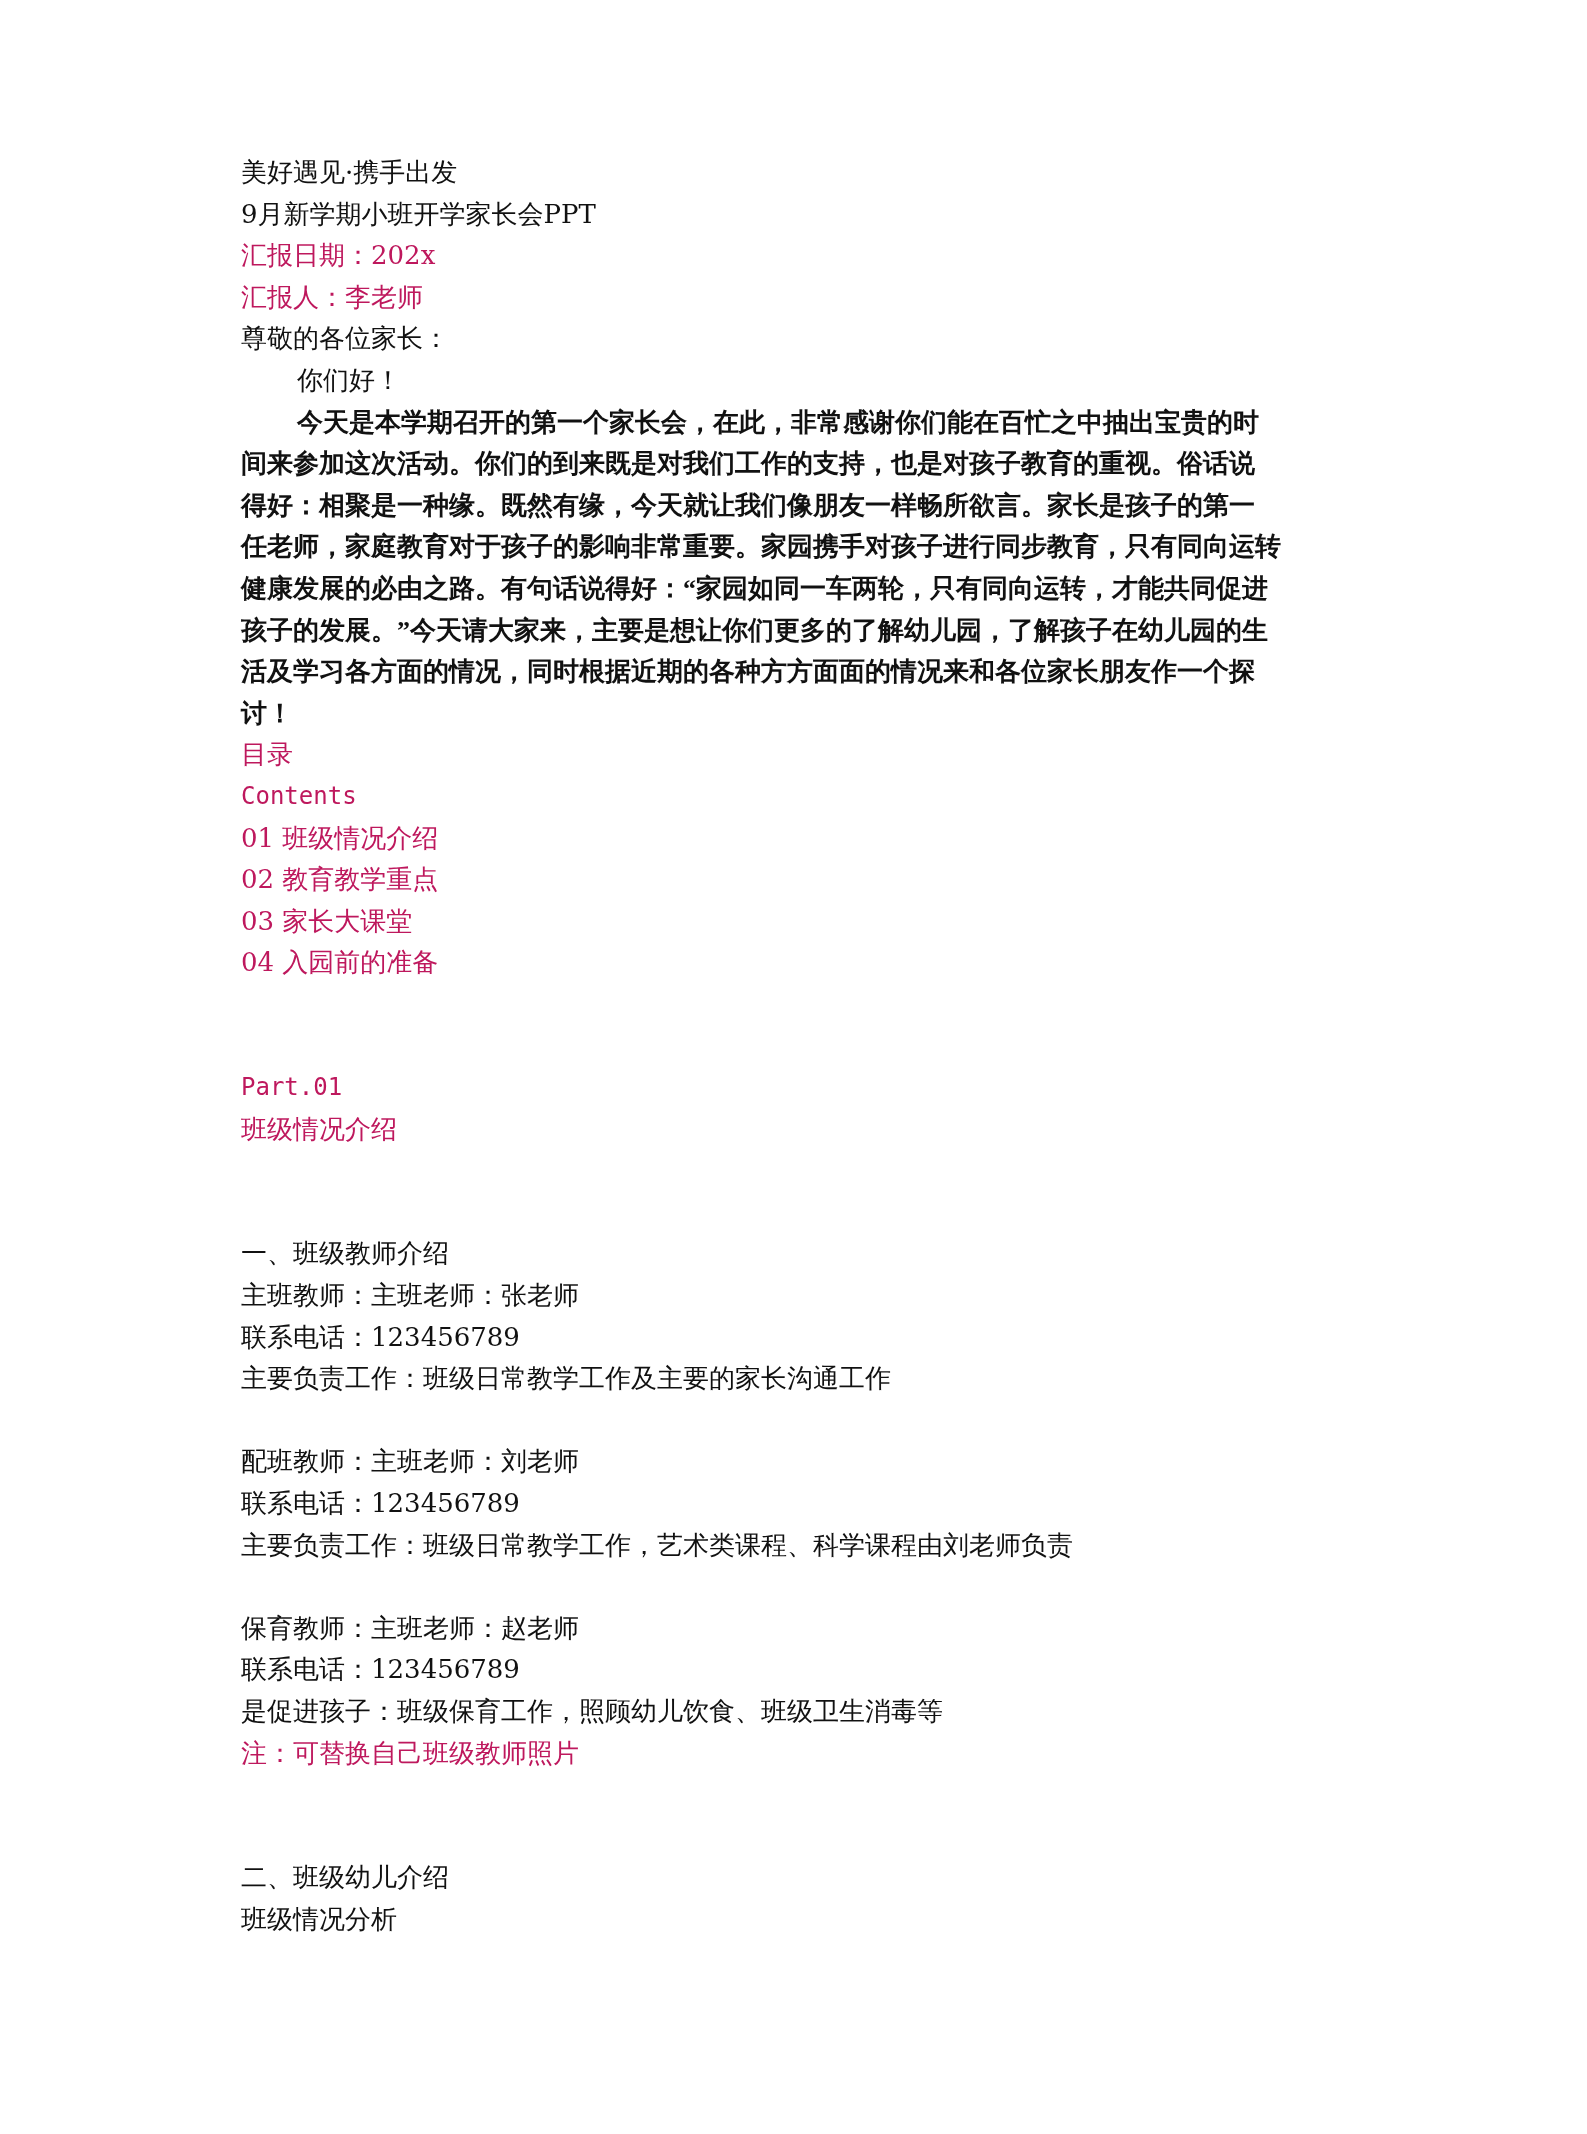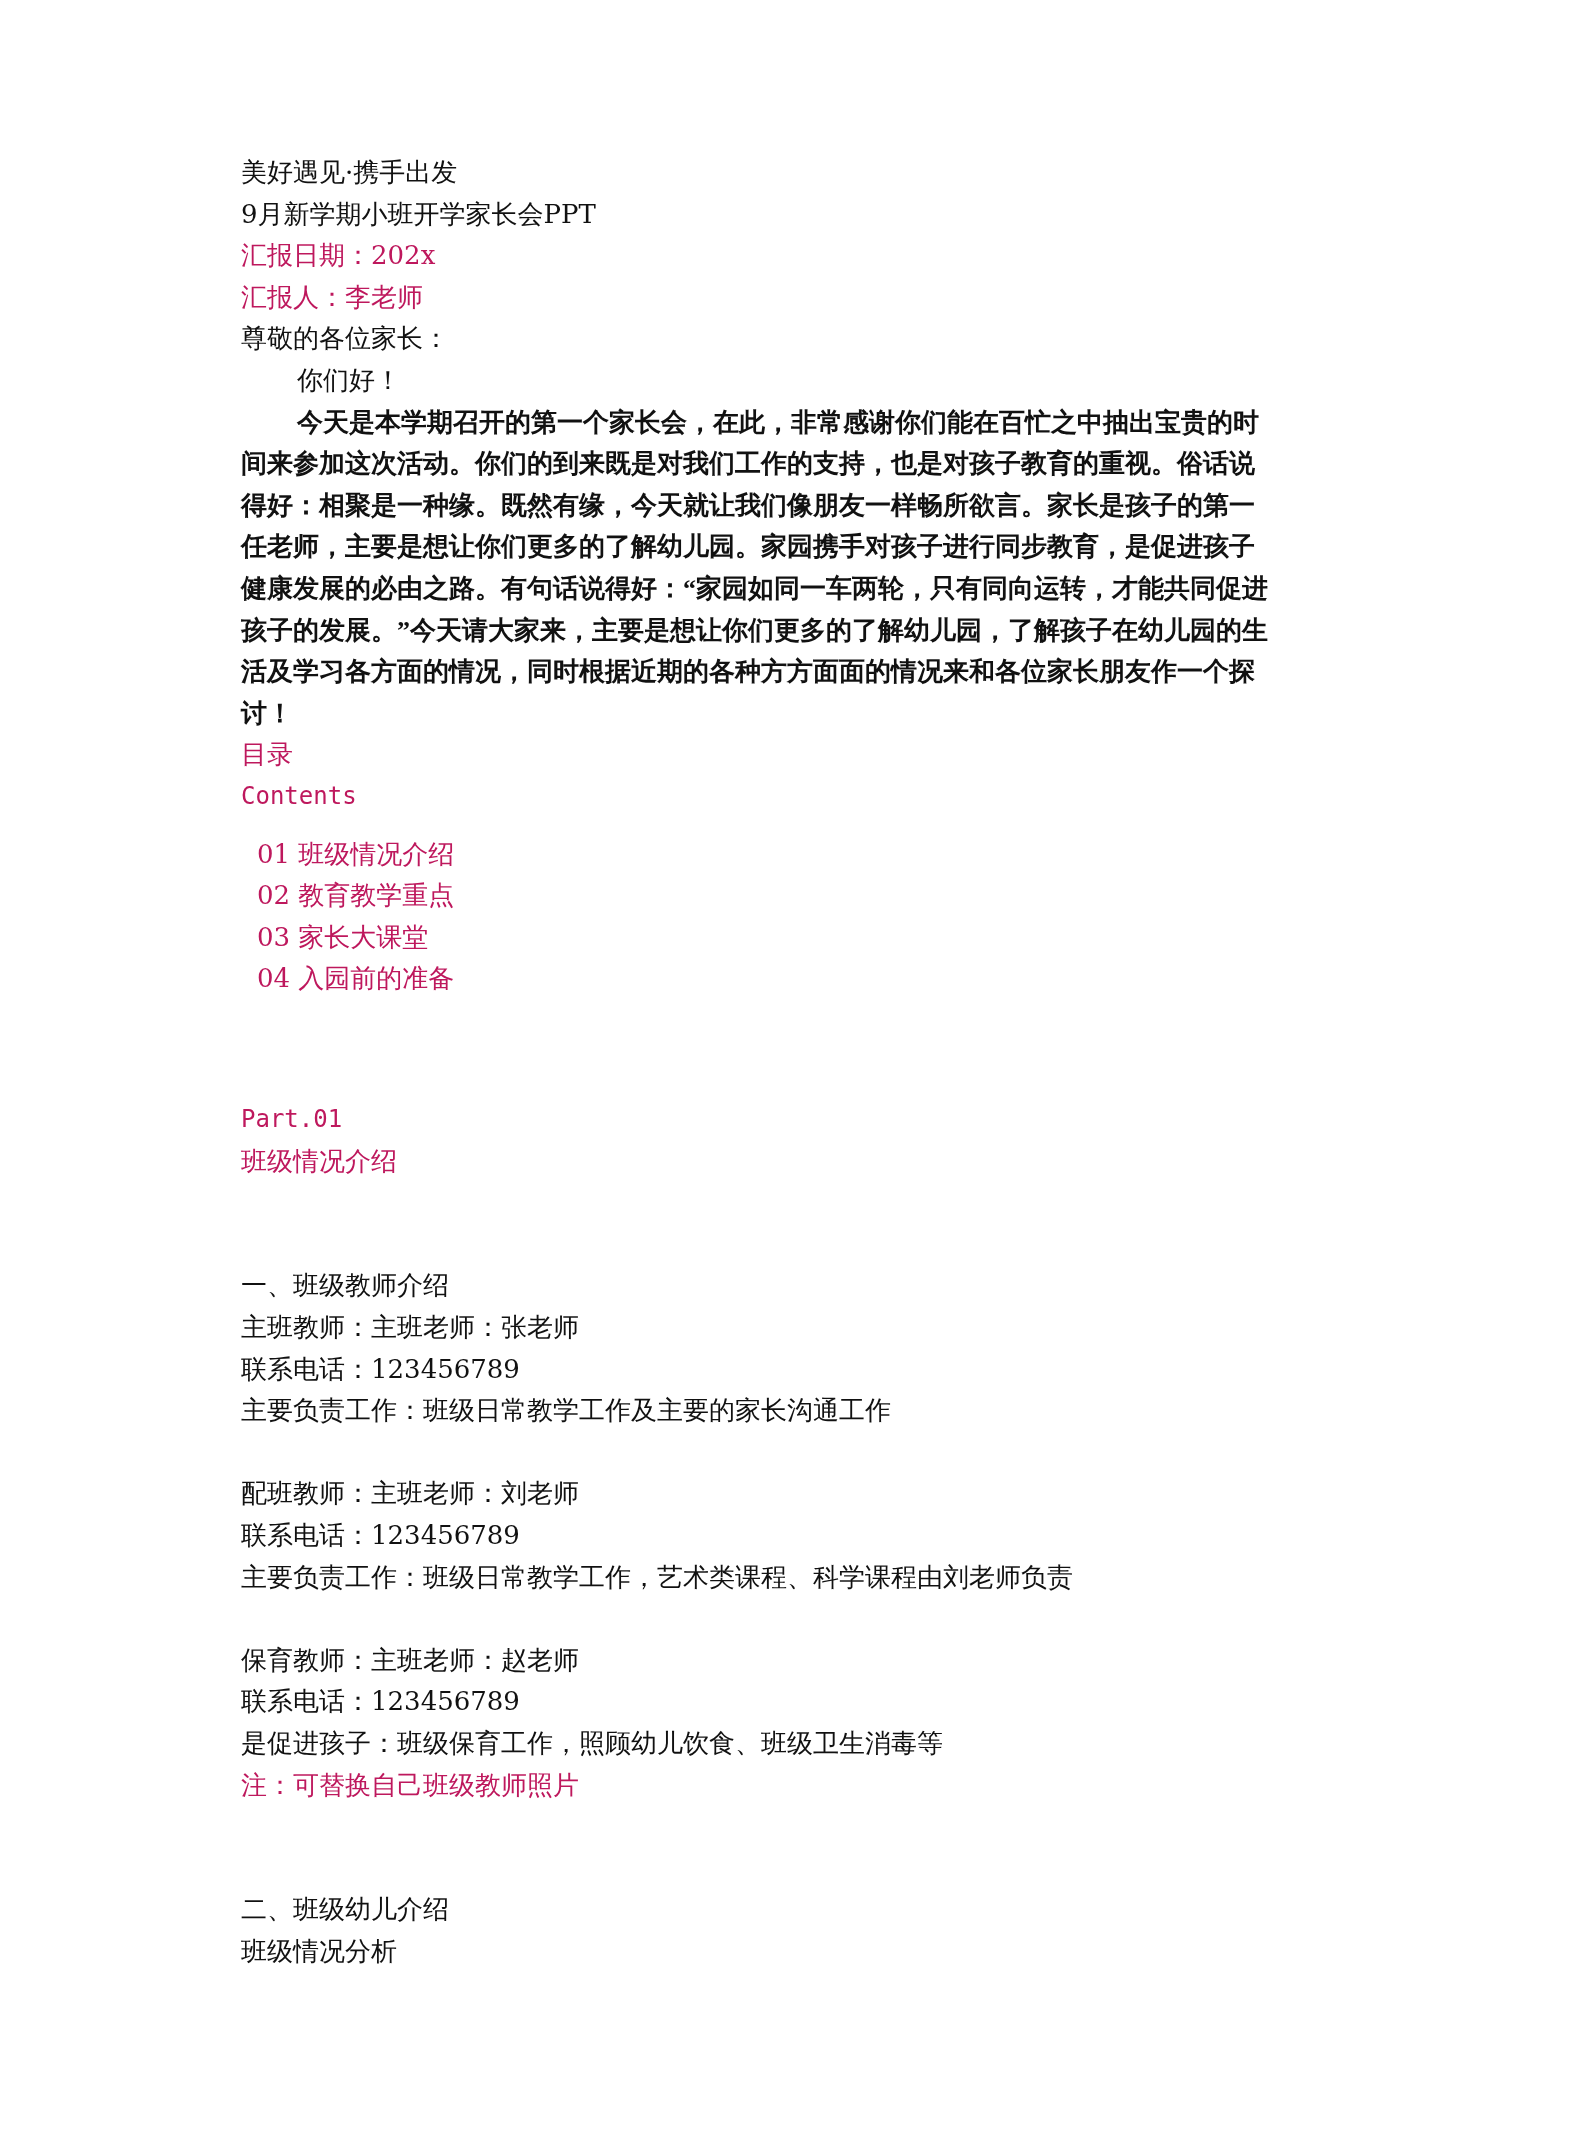--- a/index.html
+++ b/index.html
@@ -51,41 +51,41 @@
     }
     .para-line {
       display: block;
       white-space: nowrap;
       height: 41.6px;
     }
     .gap-1 { height: 41.6px; display: block; }
     .gap-2 { height: 83.2px; display: block; }
     .toc-list {
       list-style: none;
-      margin: 16px;
+      margin: 0;
       padding: 0;
     }
   </style>
 </head>
 <body>
 
 <div class="page">
 
   <span class="line bold">美好遇见·携手出发</span>
   <span class="line bold">9月新学期小班开学家长会PPT</span>
   <span class="line regular">汇报日期：202x</span>
   <span class="line regular">汇报人：李老师</span>
 
   <span class="line bold">尊敬的各位家长：</span>
   <span class="line bold indent">你们好！</span>
   <div class="para">
     <span class="para-line indent">今天是本学期召开的第一个家长会，在此，非常感谢你们能在百忙之中抽出宝贵的时</span>
     <span class="para-line">间来参加这次活动。你们的到来既是对我们工作的支持，也是对孩子教育的重视。俗话说</span>
     <span class="para-line">得好：相聚是一种缘。既然有缘，今天就让我们像朋友一样畅所欲言。家长是孩子的第一</span>
-    <span class="para-line">任老师，主要是想让你们更多的了解幼儿园。家园携手对孩子进行同步教育，是促进孩子</span>
+    <span class="para-line">任老师，家庭教育对于孩子的影响非常重要。家园携手对孩子进行同步教育，只有同向运转</span>
     <span class="para-line">健康发展的必由之路。有句话说得好：“家园如同一车两轮，只有同向运转，才能共同促进</span>
     <span class="para-line">孩子的发展。”今天请大家来，主要是想让你们更多的了解幼儿园，了解孩子在幼儿园的生</span>
     <span class="para-line">活及学习各方面的情况，同时根据近期的各种方方面面的情况来和各位家长朋友作一个探</span>
     <span class="para-line">讨！</span>
   </div>
 
   <span class="line regular">目录</span>
   <span class="line regular mono">Contents</span>
   <ul class="toc-list">
     <li class="line regular">01 班级情况介绍</li>

